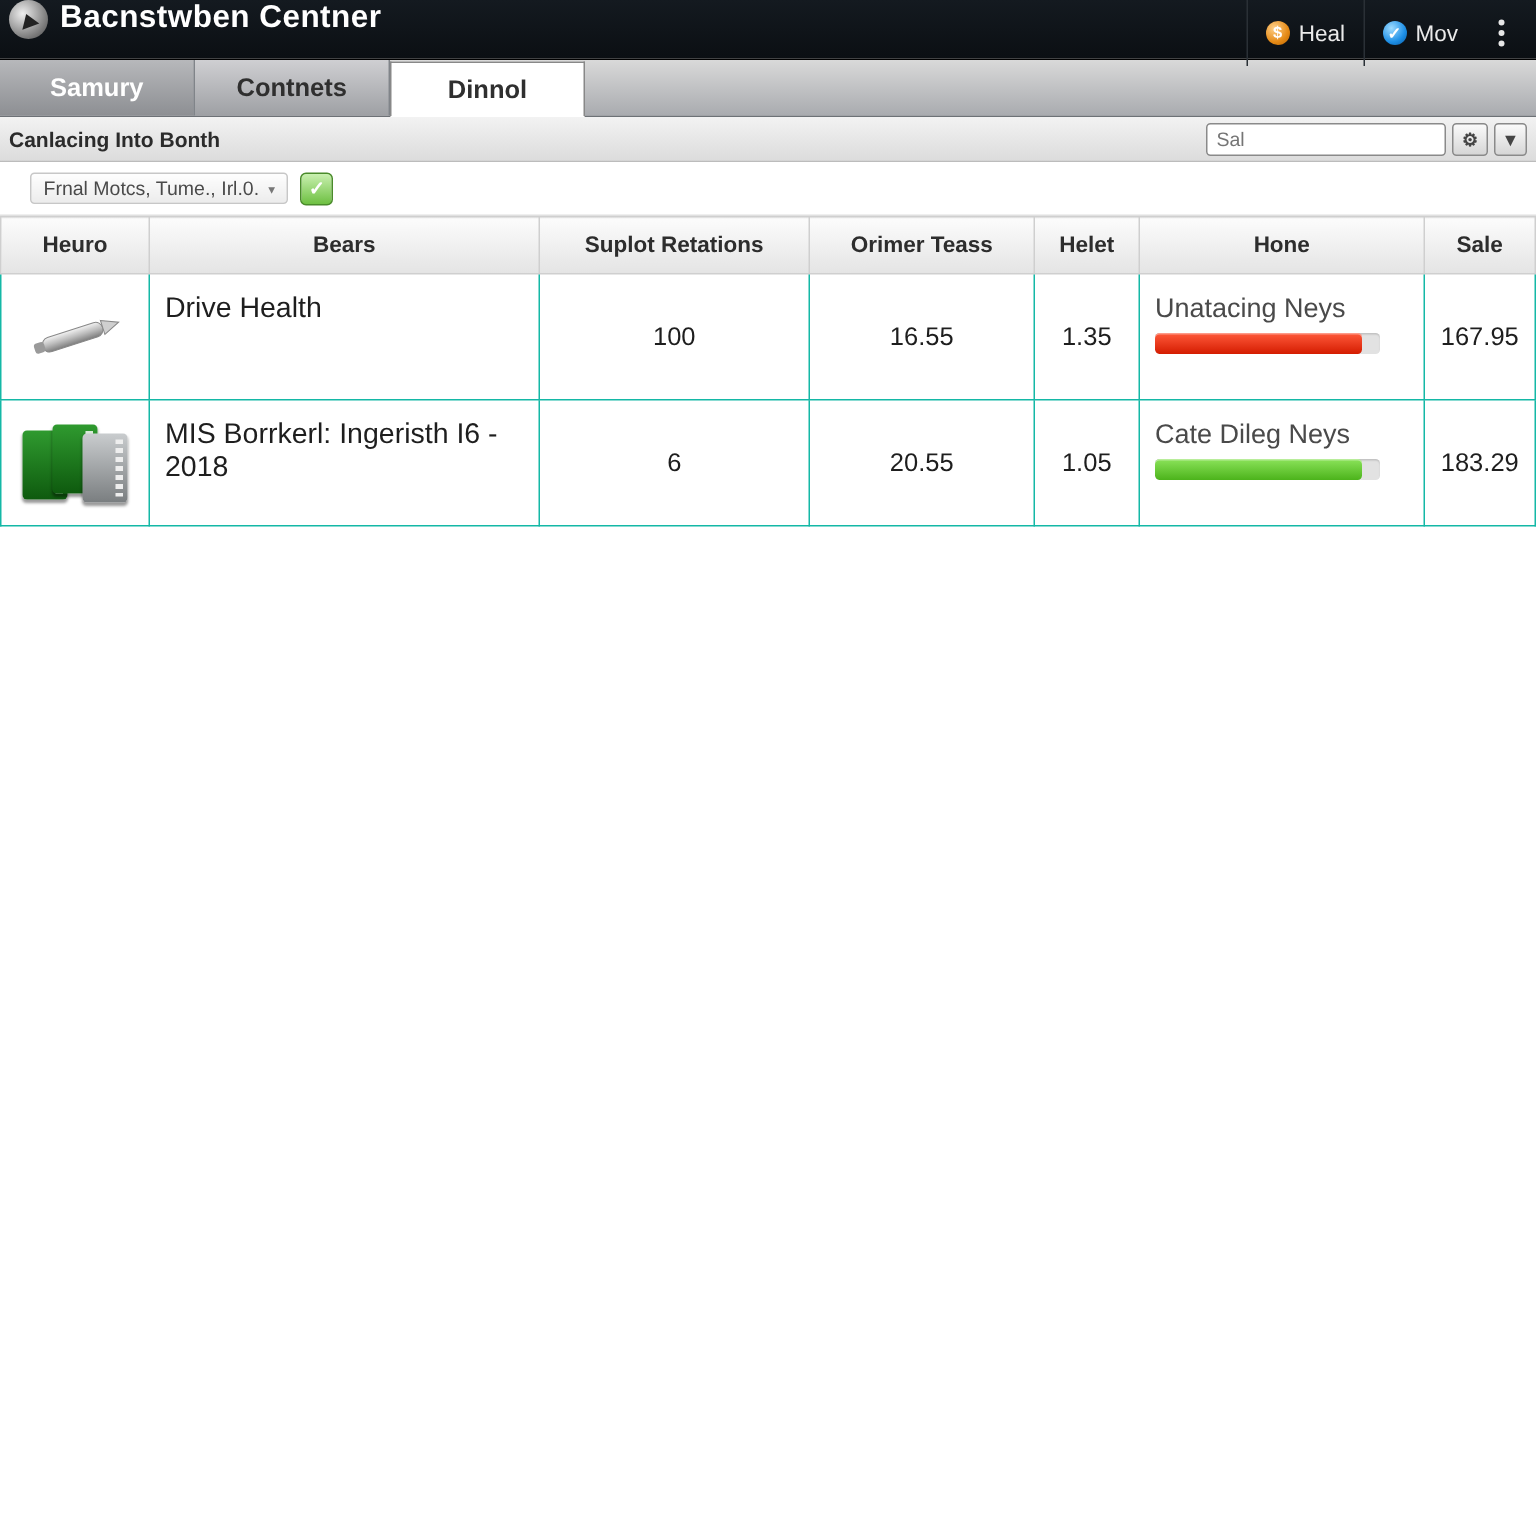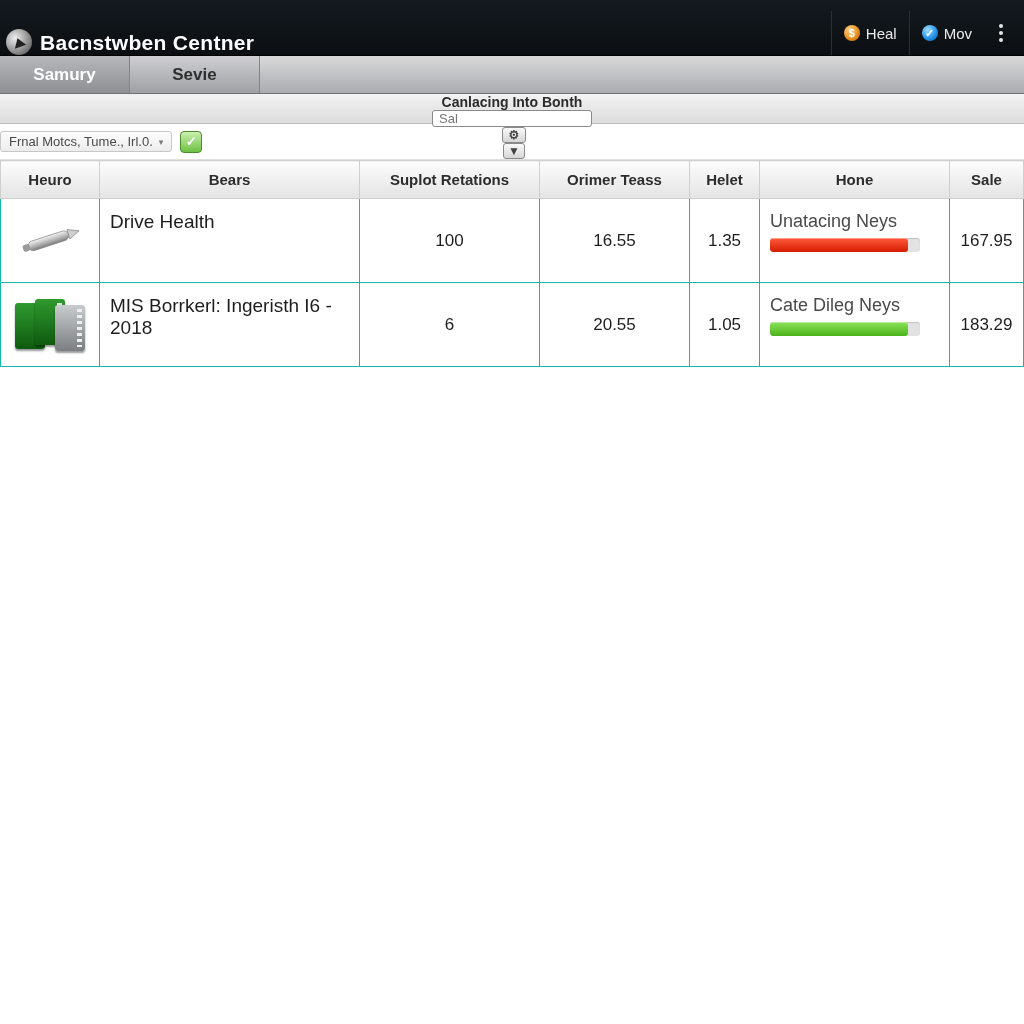--- a/index.html
+++ b/index.html
@@ -5,23 +5,23 @@
 * { box-sizing: border-box; margin: 0; padding: 0; }
 body {
   font-family: Arial, Helvetica, sans-serif;
   width: 1024px; height: 1024px;
   background: #ffffff;
   overflow: hidden;
   font-size: 14px;
 }
 
 .titlebar {
-  height: 56px;
+  height: 40px;
   background: linear-gradient(#141a20, #0b0f13);
-  display: flex; align-items: flex-end;
+  display: flex; align-items: flex-start;
   color: #fff;
   border-bottom: 1px solid #000;
 }
 .app-logo {
   width: 26px; height: 26px; border-radius: 50%;
   background: radial-gradient(circle at 35% 35%, #eee, #888 60%, #444);
   margin: 0 8px 0 6px;
   position: relative;
   display:flex;align-items:center;justify-content:center;
 }
@@ -76,40 +76,40 @@
   border-bottom:1px solid #fff;
 }
 
 
 .subhead{
   height:30px;
   background:linear-gradient(#f2f2f2,#dcdcdc);
   border-bottom:1px solid #bcbcbc;
   display:flex;align-items:center;
   padding:0 6px;
-  font-size:14px;font-weight:700;color:#2b2b2b;flex-direction:column;
+  font-size:14px;font-weight:700;color:#2b2b2b;
 }
 .subhead-spacer{flex:1;}
 .searchbox{
   width:160px;height:22px;
   border:1px solid #8a8a8a;border-radius:3px;
   background:#fff;
   font-size:13px;padding:0 6px;color:#777;
 }
 .sb-btn{
   width:24px;height:22px;border:1px solid #8a8a8a;border-radius:3px;
   background:linear-gradient(#fafafa,#d6d6d6);
   margin-left:4px;
   display:flex;align-items:center;justify-content:center;font-size:12px;color:#444;
 }
 .sb-btn.drop{width:22px;}
 
 .pathrow{
   height:36px;border-bottom:1px solid #e0e0e0;
-  display:flex;align-items:center;padding:0 0;gap:8px;
+  display:flex;align-items:center;padding:0 20px;gap:8px;
   background:#fff;
 }
 .path-pill{
   display:flex;align-items:center;gap:6px;
   background:linear-gradient(#fefefe,#ececec);
   border:1px solid #c7c7c7;border-radius:3px;
   padding:2px 8px;font-size:13px;color:#4a4a4a;
 }
 .path-drop{font-size:9px;color:#777;}
 .confirm-btn{
@@ -185,21 +185,24 @@
         <span></span>
       </div>
   </div>
 </div>
 
 <div class="tabstrip">
   <div class="tab first">
       <span class="tab-label">Samury</span>
     </div>
   <div class="tab">
-      <span class="tab-label">Sevie</span>
+      <span class="tab-label">Contnets</span>
+    </div>
+  <div class="tab active">
+      <span class="tab-label">Dinnol</span>
     </div>
 </div>
 
 <div class="subhead">
   <span>Canlacing Into Bonth</span>
   <div class="subhead-spacer"></div>
   <input class="searchbox" placeholder="Sal" style="">
   <div class="sb-btn">
       <span>⚙</span>
     </div>

